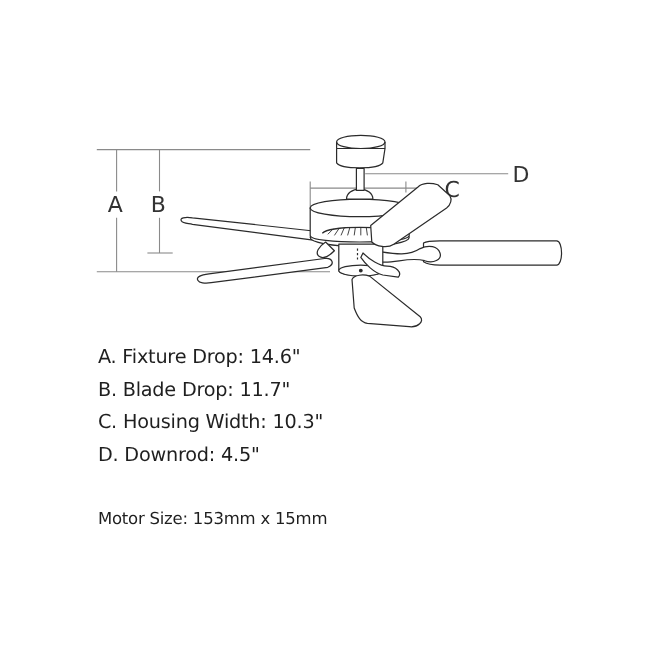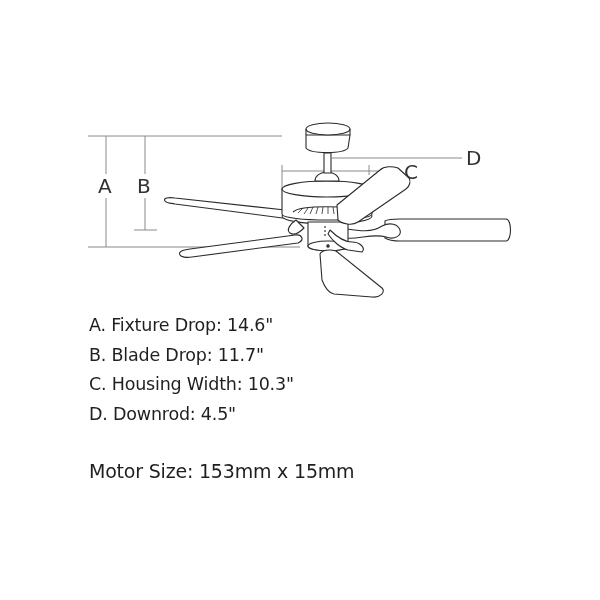--- a/index.html
+++ b/index.html
@@ -1,21 +1,21 @@
 <!DOCTYPE html>
 <html><head>
 <meta charset="utf-8">
 <style>
   html, body { margin: 0; padding: 0; background: #ffffff; }
   body { width: 600px; height: 600px; position: relative; overflow: hidden; font-family: "DejaVu Sans", "Liberation Sans", sans-serif; }
   #diagram { position: absolute; left: 0; top: 0; width: 600px; height: 300px; }
   .dim-label { font-family: "DejaVu Sans", "Liberation Sans", sans-serif; font-size: 20px; fill: #333333; }
   .specs { position: absolute; left: 89px; top: 311px; margin: 0; padding: 0; list-style: none; }
   .specs li { font-size: 17.5px; color: #1f1f1f; height: 29.5px; line-height: 29.5px; letter-spacing: -0.2px; white-space: nowrap; }
-  .motor { position: absolute; left: 89px; top: 457px; font-size: 19px; color: #1f1f1f; line-height: 29px; letter-spacing: -0.2px; white-space: nowrap; }
+  .motor { position: absolute; left: 89px; top: 457px; font-size: 15px; color: #1f1f1f; line-height: 29px; letter-spacing: -0.2px; white-space: nowrap; }
 </style>
 </head>
 <body>
 
 <svg id="diagram" viewBox="0 0 600 300" xmlns="http://www.w3.org/2000/svg">
 
   <g stroke="#8a8a8a" stroke-width="1" fill="none">
 
     <line x1="88" y1="136" x2="282" y2="136"></line>
 

